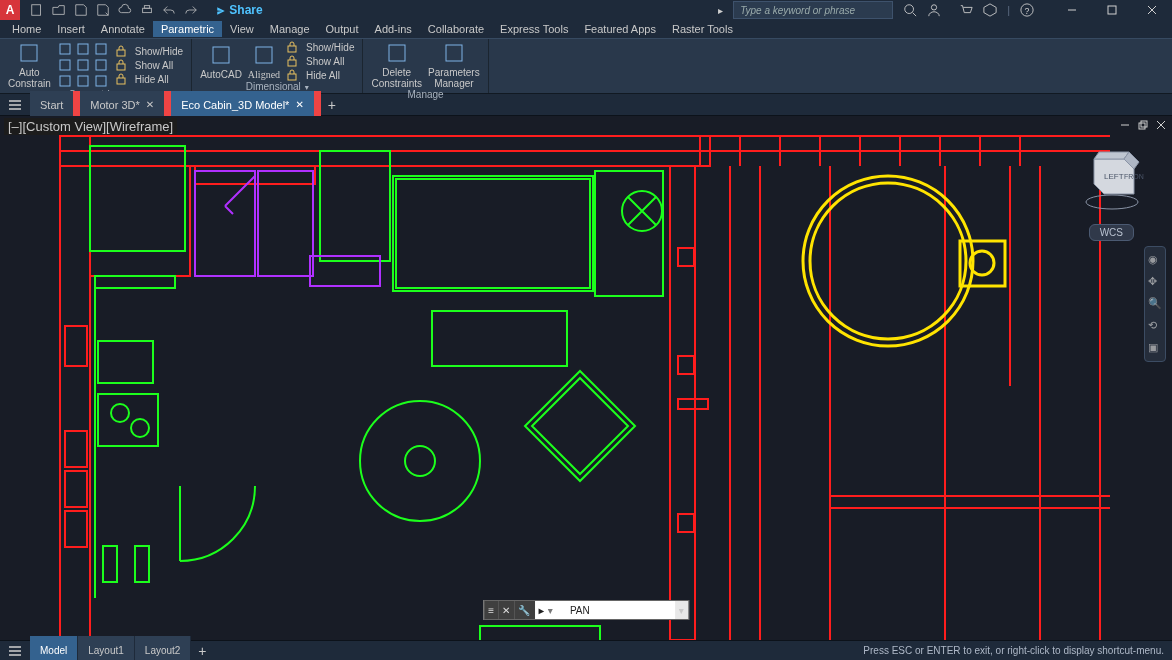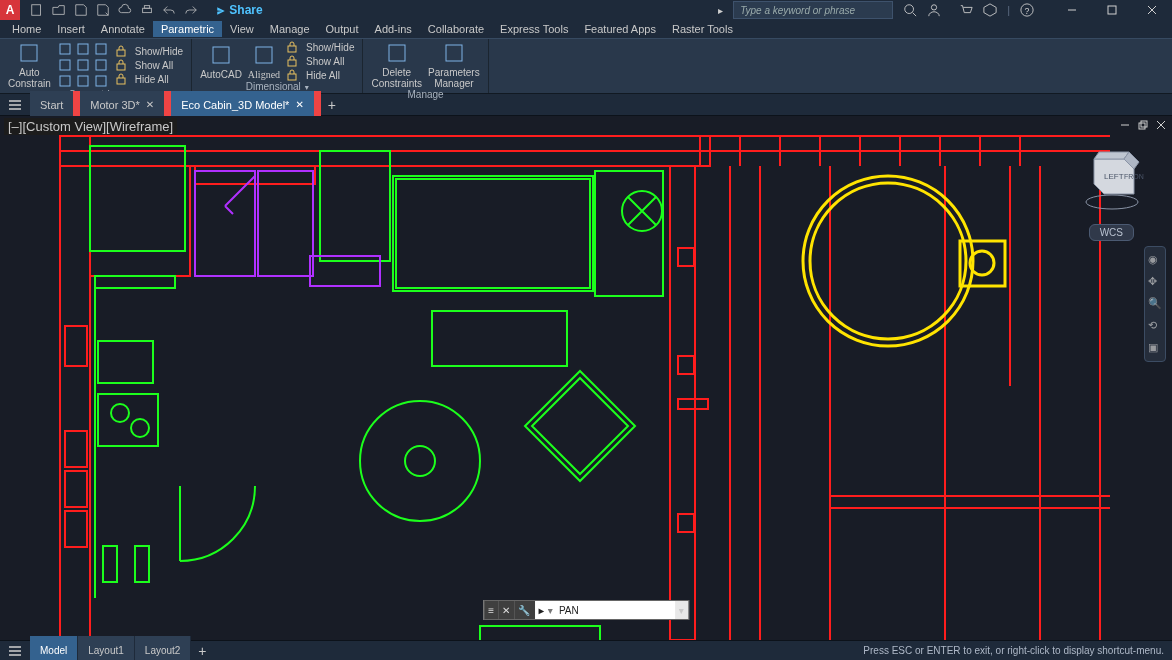--- a/index.html
+++ b/index.html
@@ -533,21 +533,21 @@
     <div>▣</div>
   </div>
 
   <div class="cmdbar">
     <div class="seg dark">≡</div>
     <div class="seg dark">✕</div>
     <div class="seg dark">🔧</div>
     <div class="seg light">
       <span class="prompt">▸</span>
         <span style="color:#777">▾</span>
-      <span style="margin-left:6px">PAN</span>
+      <span style="margin-left:17px">PAN</span>
     </div>
     <div class="seg" style="background:#e8e8e8">▾</div>
   </div>
 </div>
 
 <div class="statusbar">
   <div class="left">
     <div class="hamburger">
       <svg width="14" height="14" viewBox="0 0 14 14">
           <path d="M1 3h12M1 7h12M1 11h12" stroke="#cfcfcf" stroke-width="1.5"></path>

